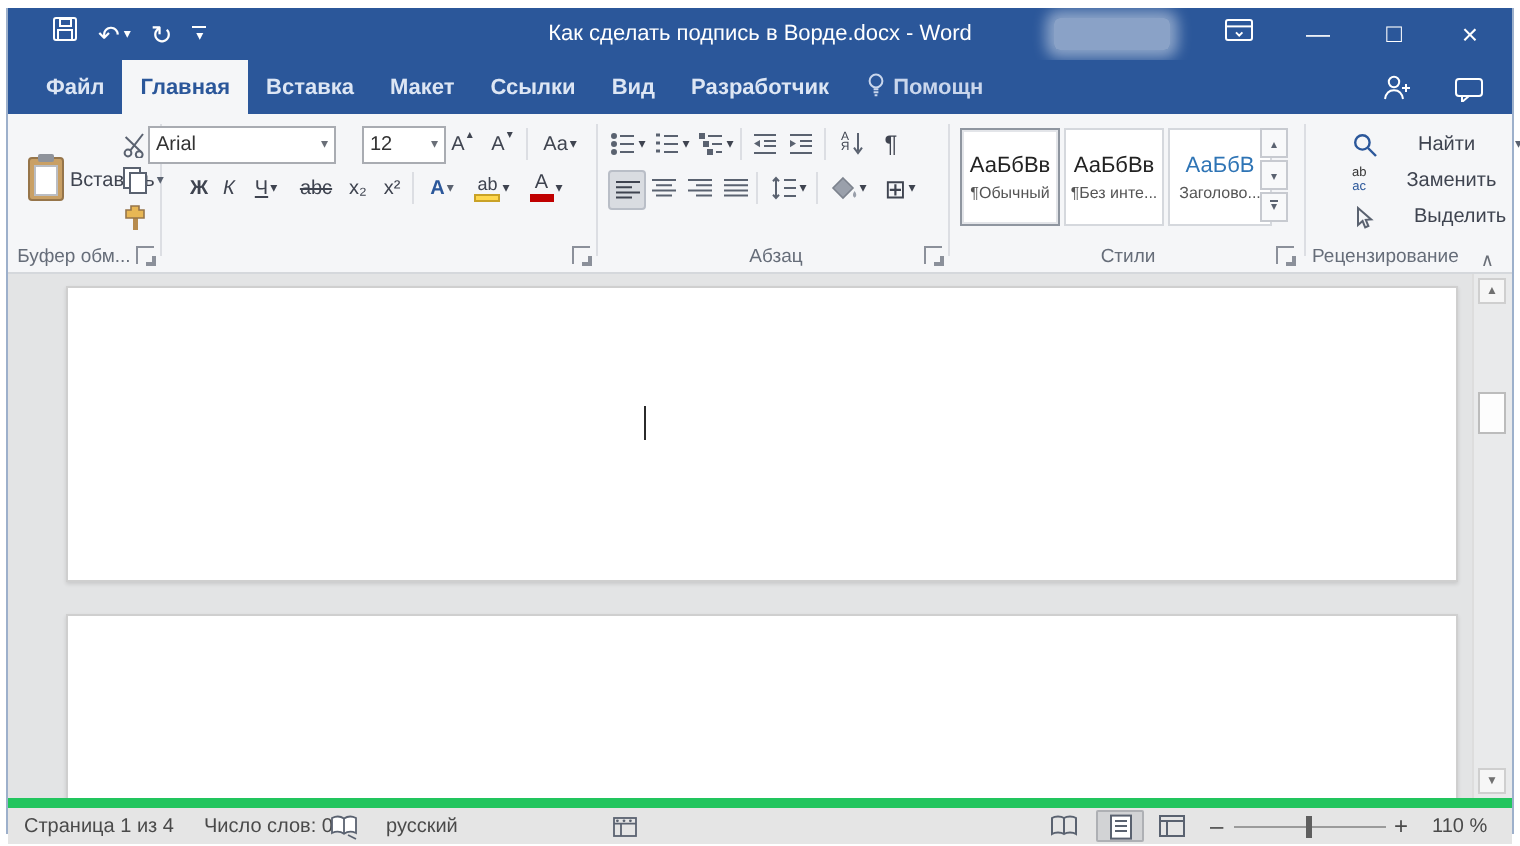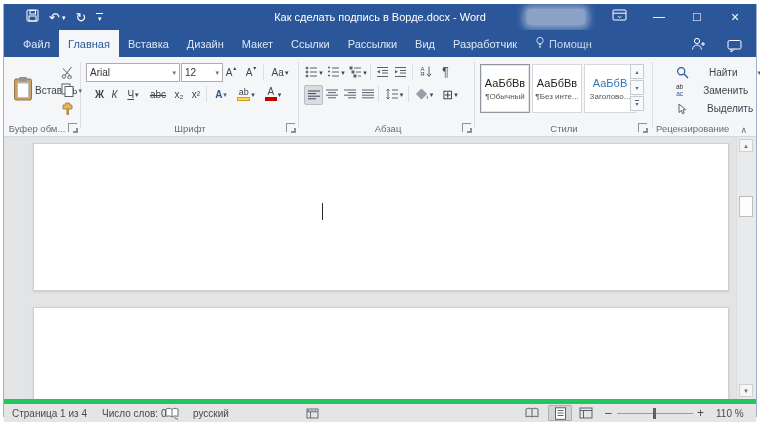--- a/index.html
+++ b/index.html
@@ -13,21 +13,21 @@
   .bottomborder{position:absolute;left:4px;right:4px;top:417px;height:4px;background:#2d5694;}
   .title-text{position:absolute;left:0;right:0;top:0;height:26px;line-height:26px;text-align:center;
     color:#fff;font-size:11px;white-space:nowrap;pointer-events:none;}
   .qat{position:absolute;left:22px;top:0;height:26px;display:flex;align-items:center;gap:10px;color:#fff;}
   .qat .g{font-size:13px;line-height:13px;color:#fff;}
   .dd{font-size:7px;line-height:7px;color:inherit;}
   .winbtn{position:absolute;top:0;height:26px;width:28px;color:#fff;text-align:center;line-height:26px;font-size:12px;}
   .redacted{position:absolute;left:523px;top:5px;width:58px;height:16px;background:rgba(255,255,255,.45);
     box-shadow:0 0 7px 4px rgba(255,255,255,.45);border-radius:3px;}
   
-  .tab{padding:0 9px;display:flex;align-items:center;gap:4px;color:#dde6f4;font-size:11px;white-space:nowrap;}
+  .tab{padding:0 9px;display:flex;align-items:center;gap:4px;color:#dde6f4;font-size:11px;white-space:nowrap;font-weight:bold;}
   .tab.active{background:#f5f6f8;color:#2b579a;}
   .tab.dim{color:#c9d6ec;}
   
   .ribbon{position:absolute;left:4px;top:57px;right:4px;height:79px;background:#f5f6f8;border-bottom:1px solid #d5d8dc;font-size:10px;color:#3f4450;}
   .vsep{position:absolute;top:5px;width:1px;height:66px;background:#dcdee3;}
   .minisep{position:absolute;width:1px;height:16px;background:#dcdee3;}
   .grp-label{position:absolute;bottom:2px;font-size:9.5px;color:#666d79;text-align:center;white-space:nowrap;margin-top:20px;}
   .launcher{position:absolute;bottom:4px;width:8px;height:8px;border-left:1px solid #8b909a;border-top:1px solid #8b909a;}
   .launcher::after{content:"";position:absolute;right:-1px;bottom:-1px;width:3px;height:3px;
     border-right:2px solid #8b909a;border-bottom:2px solid #8b909a;}
@@ -119,30 +119,24 @@
     <span class="tab">
         <span>Файл</span>
       </span>
     <span class="tab active">
         <span>Главная</span>
       </span>
     <span class="tab">
         <span>Вставка</span>
       </span>
     <span class="tab">
-        <span>Дизайн</span>
-      </span>
-    <span class="tab">
         <span>Макет</span>
       </span>
     <span class="tab">
         <span>Ссылки</span>
-      </span>
-    <span class="tab">
-        <span>Рассылки</span>
       </span>
     <span class="tab">
         <span>Вид</span>
       </span>
     <span class="tab">
         <span>Разработчик</span>
       </span>
     <span class="tab dim">
       <span>
         <svg width="10" height="13" viewBox="0 0 10 13" fill="none" stroke="#c9d6ec" stroke-width="1">
@@ -199,21 +193,21 @@
     </span>
     <span class="rbtn" style="left:54px;top:42px;width:18px">
       <svg width="13" height="14" viewBox="0 0 13 14">
         <rect x="5.5" y="8" width="2.5" height="6" fill="#b78b4e"></rect>
         <path d="M2 8 L11 8 L11 4 L8.5 4 L8.5 2 L4.5 2 L4.5 4 L2 4 Z" fill="#e8b755" stroke="#96754a" stroke-width=".8"></path>
       </svg>
     </span>
     <div class="grp-label" style="left:2px;width:62px">Буфер обм...</div>
     <span class="launcher" style="left:64px"></span>
 
-    <div class="combo" style="left:82px;top:6px;width:86px">
+    <div class="combo" style="left:70px;top:6px;width:86px">
       <span>Arial</span>
       <span class="dd">▾</span>
     </div>
     <div class="combo" style="left:177px;top:6px;width:34px">
       <span>12</span>
       <span class="dd">▾</span>
     </div>
     <span class="rbtn" style="left:218px;top:6px;width:18px">
       <span>А</span>
       <span class="dd" style="transform:translateY(-4px);font-size:6px">▴</span>
@@ -248,21 +242,20 @@
       </span>
       <span class="dd">▾</span>
     </span>
     <span class="rbtn" style="left:257px;top:28px;width:24px">
       <span class="stk">
         <span style="font-size:10px">А</span>
         <span class="redbar"></span>
       </span>
       <span class="dd">▾</span>
     </span>
-    <div class="grp-label" style="left:86px;width:200px">Шрифт</div>
     <span class="launcher" style="left:282px"></span>
 
     <span class="rbtn" style="left:300px;top:6px;width:20px">
       <svg width="13" height="12" viewBox="0 0 13 12" stroke="#5a6270">
         <circle cx="2" cy="2" r="1" fill="#5a6270"></circle>
           <circle cx="2" cy="6" r="1" fill="#5a6270"></circle>
           <circle cx="2" cy="10" r="1" fill="#5a6270"></circle>
         <path d="M5 2 h7 M5 6 h7 M5 10 h7"></path>
       </svg>
       <span class="dd">▾</span>

